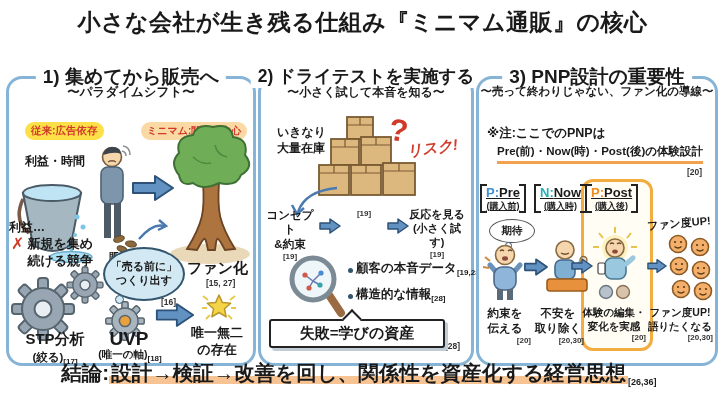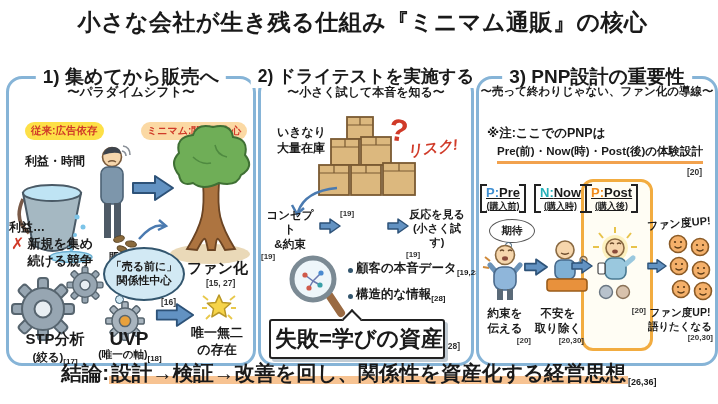--- a/index.html
+++ b/index.html
@@ -56,37 +56,37 @@
   #p1-arrow2{left:146px;top:222px;}
   #p1-star{left:192px;top:212px;}
   #p1-unique{left:174px;top:246px;width:68px;text-align:center;font-size:13px;font-weight:900;line-height:1.3;}
   
   #p2-stock{left:16px;top:46px;font-size:12px;font-weight:800;line-height:1.3;}
   #p2-boxes{left:56px;top:34px;}
   #p2-qmark{left:128px;top:34px;font-size:31px;font-weight:900;color:#d03a28;transform:rotate(8deg);}
   #p2-risk{left:146px;top:60px;font-size:15px;font-weight:900;font-style:italic;color:#d03a28;transform:rotate(-8deg);}
   #p2-curve{left:28px;top:106px;}
   .step{text-align:center;font-weight:800;line-height:1.25;}
-  .step .cite{display:block;text-align:left;font-size:8px;margin-top:1px;}
+  .step .cite{display:block;text-align:center;font-size:8px;margin-top:1px;}
   #p2-step1{left:0px;top:129px;width:58px;font-size:11.5px;}
   #p2-arrA{left:58px;top:138px;}
   #p2-step2{left:79px;top:129px;width:48px;font-size:11.5px;}
   #p2-arrB{left:126px;top:138px;}
   #p2-step3{left:145px;top:129px;width:62px;font-size:11px;}
   #p2-mag{left:22px;top:172px;}
   .dot{width:5px;height:5px;border-radius:50%;background:#33566e;}
   #p2-dot1{left:87px;top:189px;}
   #p2-dot2{left:87px;top:215px;}
   #p2-insight1{left:95px;top:181px;font-size:12.5px;font-weight:800;white-space:nowrap;}
   #p2-insight2{left:95px;top:207px;font-size:12.5px;font-weight:800;white-space:nowrap;}
   .subcite{font-size:8px;font-weight:700;vertical-align:-3px;}
   #p2-caret{left:84px;top:233px;width:12px;height:12px;background:#fff;border-left:2.5px solid #222;
             border-top:2.5px solid #222;transform:rotate(45deg);z-index:3;}
   #p2-failure{left:8px;top:240px;width:172px;background:#fff;border:2.5px solid #222;border-radius:3px;
-              box-shadow:3px 3px 0 #c2ccd4;text-align:right;font-size:22px;font-weight:900;padding:3px 0;z-index:2;}
+              box-shadow:3px 3px 0 #c2ccd4;text-align:center;font-size:15px;font-weight:900;padding:3px 0;z-index:2;}
   #p2-failure-cite{left:184px;top:262px;}
   
   #p3-note1{left:8px;top:46px;font-size:12.5px;font-weight:800;}
   #p3-note2{left:18px;top:65px;font-size:11.5px;font-weight:800;border-bottom:3px solid #f2a24e;padding-bottom:2px;white-space:nowrap;}
   #p3-note-cite{left:208px;top:88px;}
   #p3-postbox{left:102px;top:100px;width:66px;height:166px;border:3px solid #f2ac40;border-radius:12px;background:#fffdf4;}
   .stage{position:absolute;text-align:center;padding:2px 6px;line-height:1.15;text-decoration:underline;}
   .stage::before{content:"";position:absolute;left:0;top:0;bottom:0;width:5px;border:2.5px solid #222;border-right:none;}
   .stage::after{content:"";position:absolute;right:0;top:0;bottom:0;width:5px;border:2.5px solid #222;border-left:none;}
   .stage .s1{font-size:13px;font-weight:900;white-space:nowrap;}
@@ -176,21 +176,21 @@
     <div id="p1-leak-label" class="abs">利益…</div>
 
     <div id="p1-comp" class="abs">
       <span class="cross">✗</span>
       <span class="ctext ml">新規を集め
 続ける競争</span>
     </div>
     <div id="p1-comp-cite" class="abs cite">[15]</div>
 
     <div id="p1-bubble" class="abs ml">「売る前に」
-関係性中心</div>
+つくり出す</div>
     <div class="abs tdot" style="left:106px;top:216px;width:7px;height:7px;"></div>
     <div id="p1-bubble-cite" class="abs cite">[16]</div>
 
     <div id="p1-fan" class="abs">ファン化</div>
     <div id="p1-fan-cite" class="abs cite">[15, 27]</div>
 
     <svg id="p1-gears" class="abs" width="96" height="78" viewBox="0 0 96 78">
       <g transform="translate(32,44)" fill="#97a6b2" stroke="#57656f" stroke-width="2">
         <rect x="-5" y="-31" width="10" height="62" rx="3"></rect>
         <rect x="-5" y="-31" width="10" height="62" rx="3" transform="rotate(45)"></rect>
@@ -400,20 +400,22 @@
       <span class="ml">約束を
 伝える</span>
       <span class="cite">[20]</span>
     </div>
     <div id="p3-cap2" class="abs cap">
       <span class="ml">不安を
 取り除く</span>
       <span class="cite">[20,30]</span>
     </div>
     <div id="p3-cap3" class="abs cap">
+      <span class="ml">体験の編集・
+変化を実感</span>
       <span class="cite">[20]</span>
     </div>
     <div id="p3-cap4" class="abs cap">
       <span class="ml">ファン度UP!
 語りたくなる</span>
       <span class="cite">[20,30]</span>
     </div>
   </div>
 
   <div id="conclusion" class="abs">

